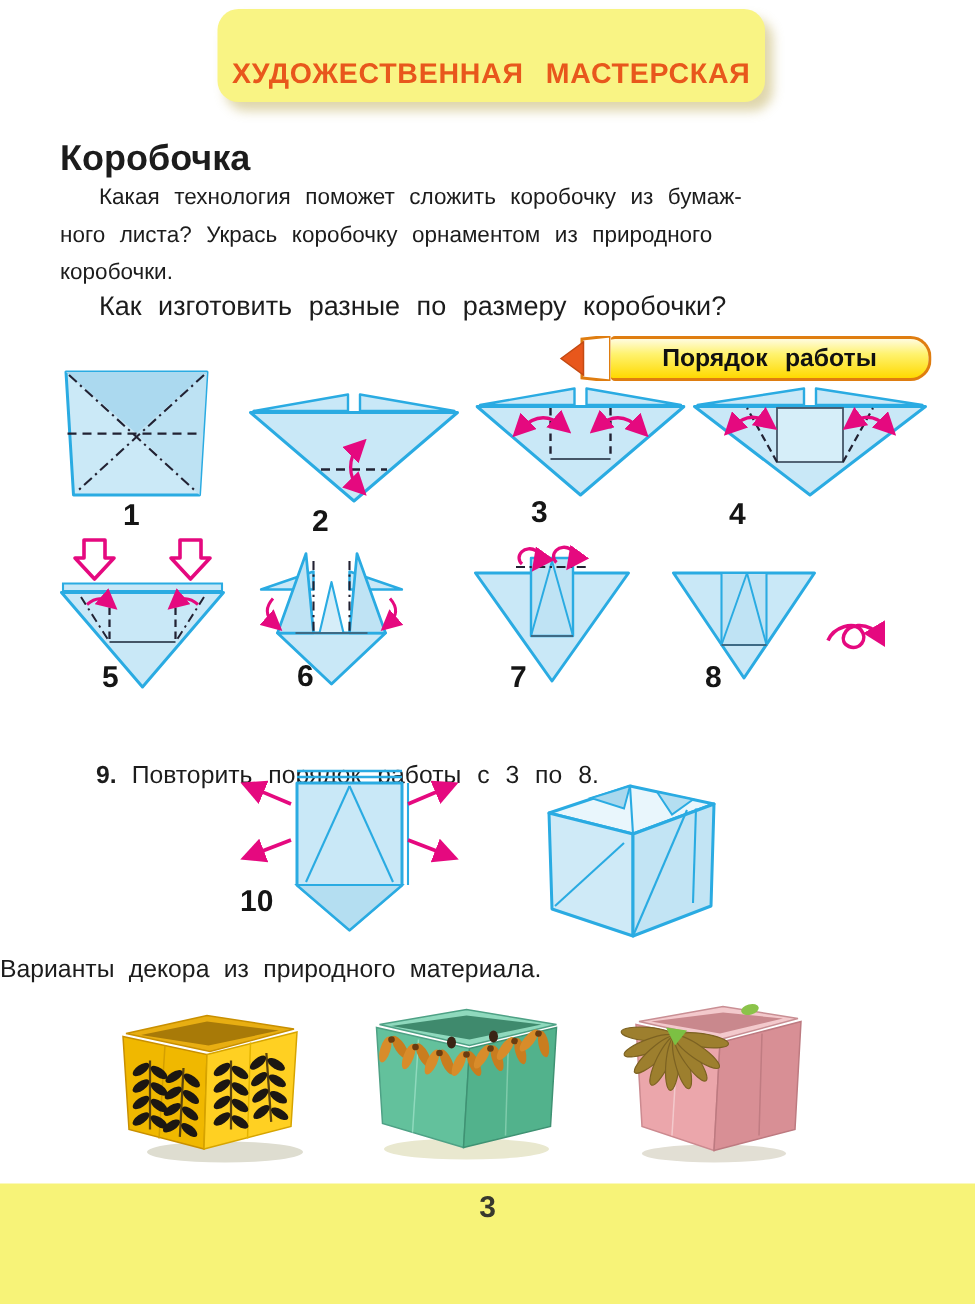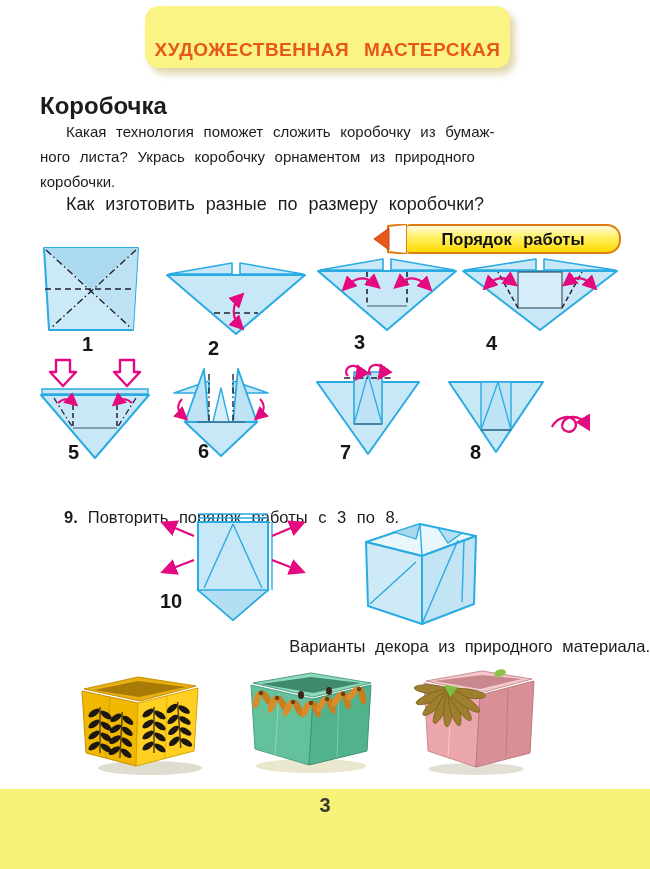--- a/index.html
+++ b/index.html
@@ -23,21 +23,21 @@
   .pencil{left:373px;top:224px;height:30px;display:flex;align-items:stretch;}
   .pencil-body{width:212px;background:linear-gradient(#fffbe0 0%,#fff370 38%,#ffd900 100%);
     border:2px solid #df7d10;border-left:none;border-radius:3px 14px 14px 3px;
     display:flex;align-items:center;justify-content:center;}
   .pencil-body span{font-weight:bold;font-size:16.5px;word-spacing:7px;color:#111;}
 
   .step-label{font-size:20px;font-weight:bold;color:#151515;}
   .step9{left:64px;top:508px;font-size:16.5px;word-spacing:6px;}
   .step9 b{margin-right:10px;}
 
-  .caption{left:0;top:637px;width:650px;text-align:right;font-size:16.5px;word-spacing:5px;}
+  .caption{left:0;top:637px;width:650px;text-align:left;font-size:16.5px;word-spacing:5px;}
 
   .footer-band{left:0;top:789px;width:650px;height:80px;background:#f7f378;}
   .page-number{left:0;top:794px;width:650px;text-align:center;font-size:20px;font-weight:bold;color:#38382e;}
 
   svg{display:block;}
 </style>
 </head>
 <body>
 
 <div class="page">

